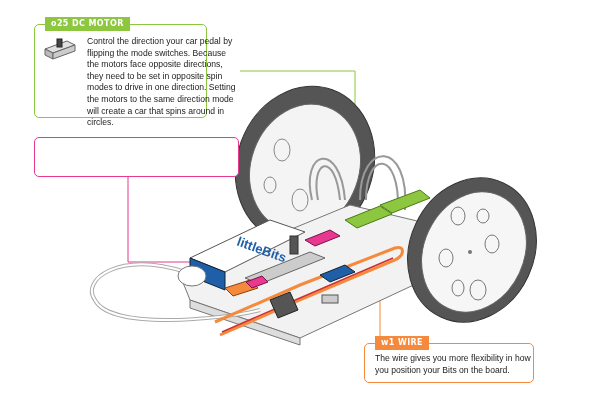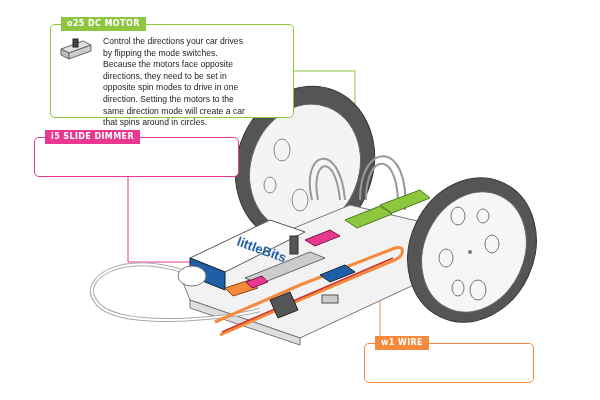--- a/index.html
+++ b/index.html
@@ -1,20 +1,20 @@
 <!DOCTYPE html>
 <html><head>
 <meta charset="utf-8">
 <style>
   html, body { margin:0; padding:0; background:#ffffff; }
   body { width:600px; height:400px; position:relative; overflow:hidden; font-family:"Liberation Sans", sans-serif; }
   .callout { position:absolute; background:#fff; border-radius:5px; box-sizing:border-box; }
   .tag { position:absolute; top:-8px; left:10px; color:#fff; font-weight:bold; font-size:8px; letter-spacing:0.4px; padding:2px 6px 2px 6px; line-height:10px; font-family:"DejaVu Sans", sans-serif; }
   .body-text { font-size:8.6px; line-height:11.6px; color:#222; }
-  #motor { left:50px; top:24px; width:244px; height:94px; border:1.5px solid #8dc63f; }
+  #motor { left:34px; top:24px; width:173px; height:94px; border:1.5px solid #8dc63f; }
   #motor .tag { background:#8dc63f; }
   #motor .body-text { position:absolute; left:52px; top:11px; width:150px; }
   #dimmer { left:34px; top:137px; width:205px; height:40px; border:1.5px solid #e8388f; }
   #dimmer .tag { background:#e8388f; }
   #dimmer .body-text { position:absolute; left:10px; top:8px; width:192px; }
   #wire { left:364px; top:343px; width:170px; height:40px; border:1.5px solid #f58a3c;padding-left:22px; }
   #wire .tag { background:#f58a3c; }
   #wire .body-text { position:absolute; left:10px; top:9px; width:160px; }
   svg#art { position:absolute; left:0; top:0; }
   .switch-thumb { position:absolute; left:8px; top:10px; }
@@ -95,22 +95,22 @@
 </svg>
 
 <div class="callout" id="motor">
   <span class="tag">o25 DC MOTOR</span>
   <svg class="switch-thumb" width="34" height="26">
     <polygon points="2,14 24,6 32,10 10,18" fill="#e0e0e0" stroke="#666"></polygon>
     <polygon points="2,14 10,18 10,24 2,20" fill="#bbb" stroke="#666"></polygon>
     <polygon points="10,18 32,10 32,16 10,24" fill="#ccc" stroke="#666"></polygon>
     <rect x="14" y="4" width="5" height="8" fill="#444" stroke="#222"></rect>
   </svg>
-  <div class="body-text">Control the directions your car drives by flipping the mode switches. Because the motors face opposite directions, they need to be set in opposite spin modes to drive in one direction. Setting the motors to the same direction mode will create a car that spins around in circles.</div>
+  <div class="body-text">Control the direction your car pedal by flipping the mode switches. Because the motors face opposite directions, they need to be set in opposite spin modes to drive in one direction. Setting the motors to the same direction mode will create a car that spins around in circles.</div>
 </div>
 
 <div class="callout" id="dimmer">
-  <span class="tag">i5 SLIDE DIMMER</span>
 </div>
 
 <div class="callout" id="wire">
   <span class="tag">w1 WIRE</span>
+  <div class="body-text">The wire gives you more flexibility in how you position your Bits on the board.</div>
 </div>
 
 </body></html>

